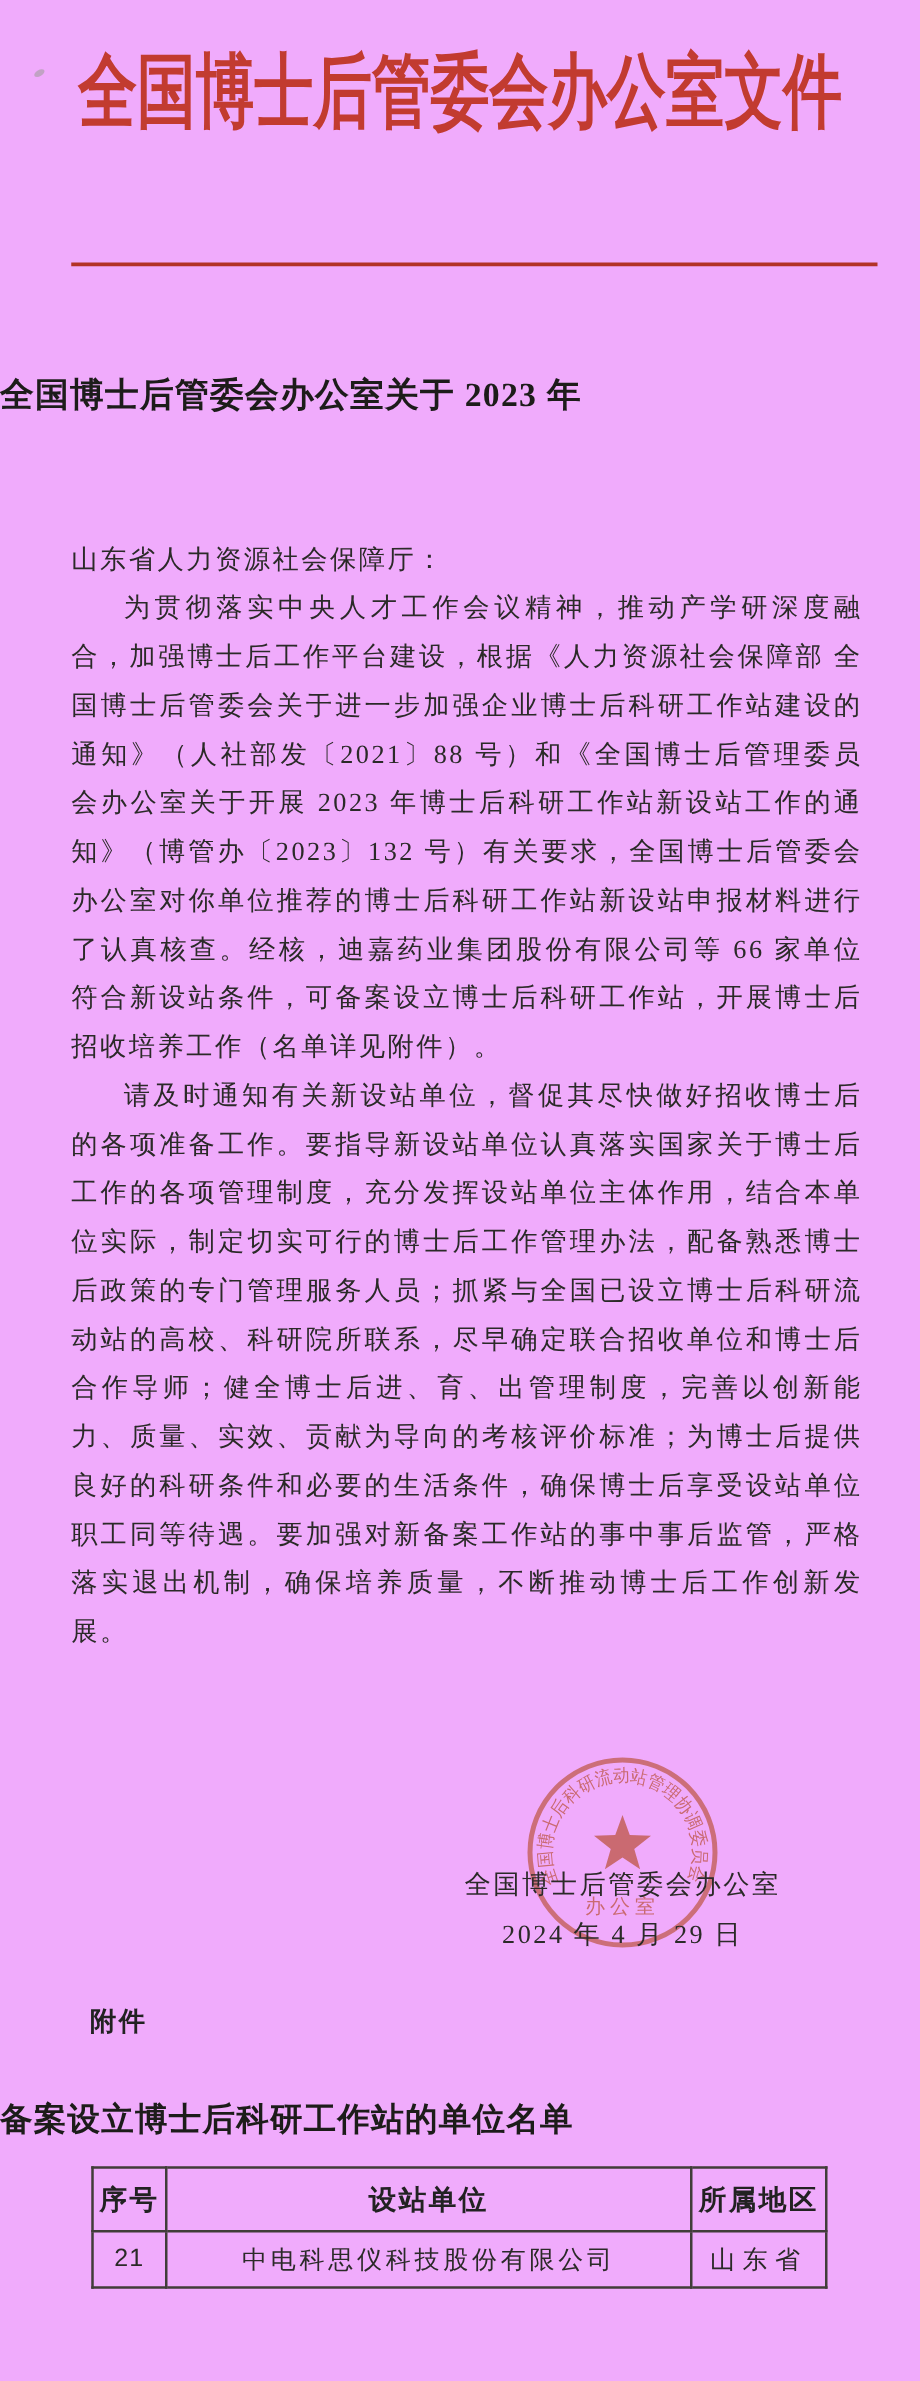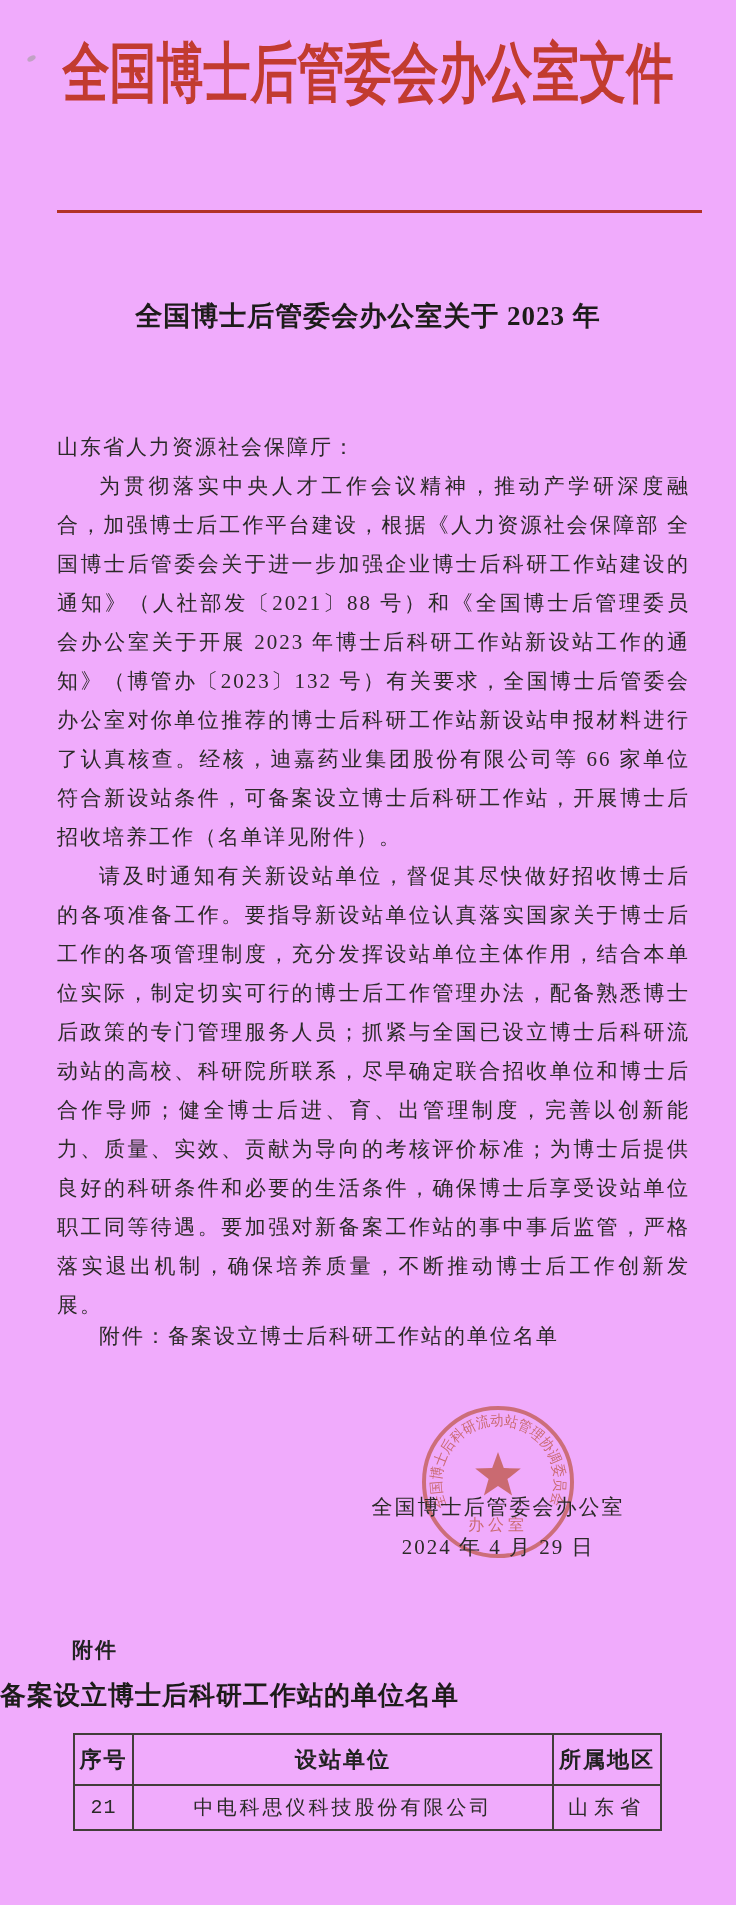--- a/index.html
+++ b/index.html
@@ -21,21 +21,21 @@
     position:absolute; top:170px; left:0; width:736px;
     text-align:center; font-size:20px; letter-spacing:4px; color:#3c3a38;
   }
   .red-line {
     position:absolute; top:210px; left:57px; width:645px; height:3px;
     background:var(--red-line,#b23227);
   }
   
   .doc-title {
     position:absolute; top:293px; left:0; width:736px;
-    text-align:center; font-size:27px; font-weight:bold; line-height:47px;
+    font-size:27px; font-weight:bold; line-height:47px;
     letter-spacing:1px; color:#1d1c1a;
   }
   
   .body-text {
     position:absolute; top:428px; left:57px; width:633px;
     font-size:21px; line-height:39px; letter-spacing:2px;
     text-align:justify; color:#2b2a28;font-family:Liberation Serif, serif;
   }
   .body-text p { margin:0; }
   .body-text p.para { text-indent:2em; }
@@ -49,31 +49,31 @@
   }
   .sign-block {
     position:absolute; top:1487px; left:298px; width:400px;
     text-align:center; font-size:21px; line-height:40px;
     letter-spacing:2px; color:#2b2a28;
   }
   
   .attach-label {
     position:absolute; top:1603px; left:72px;
     font-size:21px; font-weight:bold; letter-spacing:2px;
-    font-family:"Liberation Sans","DejaVu Sans",sans-serif; color:#222;margin-top:33px;
+    font-family:"Liberation Sans","DejaVu Sans",sans-serif; color:#222;
   }
   .attach-title {
     position:absolute; top:1678px; left:0; width:732px;
     font-size:26px; font-weight:bold; letter-spacing:1px;
     color:#1d1c1a;
   }
   table.unit-table {
     position:absolute; top:1733px; left:73px; width:587px;
     border-collapse:collapse; table-layout:fixed;
-    font-family:Liberation Mono, monospace;
+    font-family:Liberation Sans, sans-serif;
     padding-left:44px;
   }
   table.unit-table th, table.unit-table td {
     border:2px solid #413d39; text-align:center; vertical-align:middle;
     overflow:hidden; white-space:nowrap;
   }
   table.unit-table th {
     height:47px; font-size:22px; font-weight:bold; letter-spacing:2px; color:#222;
   }
   table.unit-table td {
@@ -103,21 +103,20 @@
   <div class="doc-title">
     <div>全国博士后管委会办公室关于 2023 年</div>
   </div>
 
   <div class="body-text">
     <p>山东省人力资源社会保障厅：</p>
     <p class="para">为贯彻落实中央人才工作会议精神，推动产学研深度融合，加强博士后工作平台建设，根据《人力资源社会保障部 全国博士后管委会关于进一步加强企业博士后科研工作站建设的通知》（人社部发〔2021〕88 号）和《全国博士后管理委员会办公室关于开展 2023 年博士后科研工作站新设站工作的通知》（博管办〔2023〕132 号）有关要求，全国博士后管委会办公室对你单位推荐的博士后科研工作站新设站申报材料进行了认真核查。经核，迪嘉药业集团股份有限公司等 66 家单位符合新设站条件，可备案设立博士后科研工作站，开展博士后招收培养工作（名单详见附件）。</p>
     <p class="para">请及时通知有关新设站单位，督促其尽快做好招收博士后的各项准备工作。要指导新设站单位认真落实国家关于博士后工作的各项管理制度，充分发挥设站单位主体作用，结合本单位实际，制定切实可行的博士后工作管理办法，配备熟悉博士后政策的专门管理服务人员；抓紧与全国已设立博士后科研流动站的高校、科研院所联系，尽早确定联合招收单位和博士后合作导师；健全博士后进、育、出管理制度，完善以创新能力、质量、实效、贡献为导向的考核评价标准；为博士后提供良好的科研条件和必要的生活条件，确保博士后享受设站单位职工同等待遇。要加强对新备案工作站的事中事后监管，严格落实退出机制，确保培养质量，不断推动博士后工作创新发展。</p>
   </div>
 
-  <div class="attachment-note">附件：备案设立博士后科研工作站的单位名单</div>
 
   <svg class="seal" viewBox="0 0 156 156" xmlns="http://www.w3.org/2000/svg">
     <circle cx="78" cy="78" r="74" fill="none" style="stroke:var(--seal-red,#c05a4e); stroke-width:4; opacity:.75"></circle>
     <path id="sealArc" d="M 26.3 102.1 A 57 57 0 1 1 129.7 102.1" fill="none"></path>
     <text style="fill:var(--seal-red,#c05a4e); opacity:.8" font-size="14.5">
       <textPath href="#sealArc" startOffset="0" textLength="226" lengthAdjust="spacingAndGlyphs">全国博士后科研流动站管理协调委员会</textPath>
     </text>
     <polygon points="78,48 72.2,64 55.2,64.6 68.6,75.1 63.9,91.4 78,81.9 92.1,91.4 87.4,75.1 100.8,64.6 83.8,64" style="fill:var(--seal-red,#c05a4e); opacity:.8"></polygon>
     <text x="78" y="126" text-anchor="middle" font-size="16" letter-spacing="4" style="fill:var(--seal-red,#c05a4e); opacity:.8">办公室</text>
   </svg>

